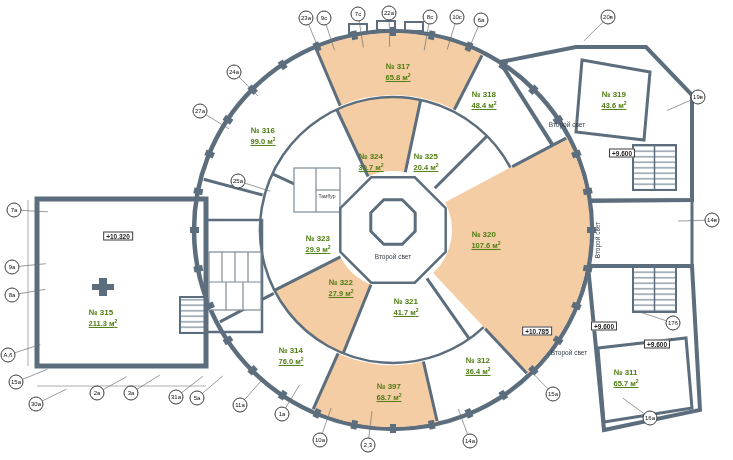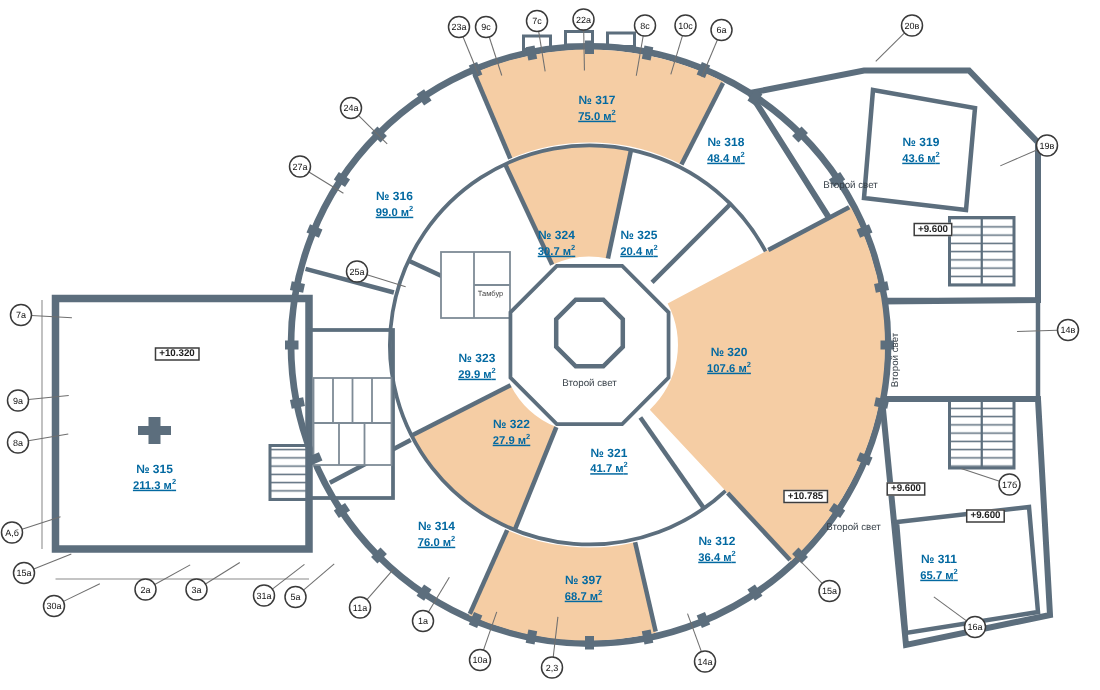--- a/index.html
+++ b/index.html
@@ -10,22 +10,22 @@
   .fill-cream{fill:var(--cream);}
   .fill-peach{fill:var(--peach);}
   .wall{stroke:var(--wall);fill:none;}
   .thin{stroke:#7e8b96;fill:none;}
   .dim{stroke:#8a8a8a;stroke-width:0.7;}
   .pilaster{stroke:var(--wall);stroke-width:6;}
   .marker-circle{fill:#fff;stroke:#3a3a3a;stroke-width:1;}
   .marker-text{font-size:6px;text-anchor:middle;fill:#111;}
   .leader{stroke:#6f6f6f;stroke-width:0.7;}
   
-  .room-label{position:absolute;transform:translate(-50%,-50%);text-align:center;
-              color:#0369a1;line-height:1.2;white-space:nowrap;z-index:3;}
+  .room-label{position:absolute;transform:translate(-50%,-50%);text-align:left;
+              color:#4d7c0f;line-height:1.2;white-space:nowrap;z-index:3;}
   .rn{font-size:8px;font-weight:700;}
   .ra{font-size:7.5px;font-weight:700;text-decoration:underline;}
   .ra sup{font-size:5px;}
   .elev{position:absolute;transform:translate(-50%,-50%);font-size:6.5px;font-weight:700;
         color:#222;border:1px solid #3c3c3c;background:#fff;padding:0 2px;z-index:3;white-space:nowrap;}
   .slight{position:absolute;transform:translate(-50%,-50%);font-size:6.5px;color:#39424a;
           z-index:3;white-space:nowrap;}
   .slight.vert{transform:translate(-50%,-50%) rotate(-90deg);}
   .tiny{position:absolute;transform:translate(-50%,-50%);font-size:5px;color:#444;z-index:3;white-space:nowrap;}
 </style>
@@ -285,21 +285,21 @@
   <div class="room-label" style="left:103px;top:318px">
     <div class="rn">№ 315</div>
     <div class="ra"><span>211.3 м</span><sup>2</sup></div>
   </div>
   <div class="room-label" style="left:263px;top:136px">
     <div class="rn">№ 316</div>
     <div class="ra"><span>99.0 м</span><sup>2</sup></div>
   </div>
   <div class="room-label" style="left:398px;top:72px">
     <div class="rn">№ 317</div>
-    <div class="ra"><span>75.0 м</span><sup>2</sup></div>
+    <div class="ra"><span>65.8 м</span><sup>2</sup></div>
   </div>
   <div class="room-label" style="left:484px;top:100px">
     <div class="rn">№ 318</div>
     <div class="ra"><span>48.4 м</span><sup>2</sup></div>
   </div>
   <div class="room-label" style="left:614px;top:100px">
     <div class="rn">№ 319</div>
     <div class="ra"><span>43.6 м</span><sup>2</sup></div>
   </div>
   <div class="room-label" style="left:486px;top:240px">

